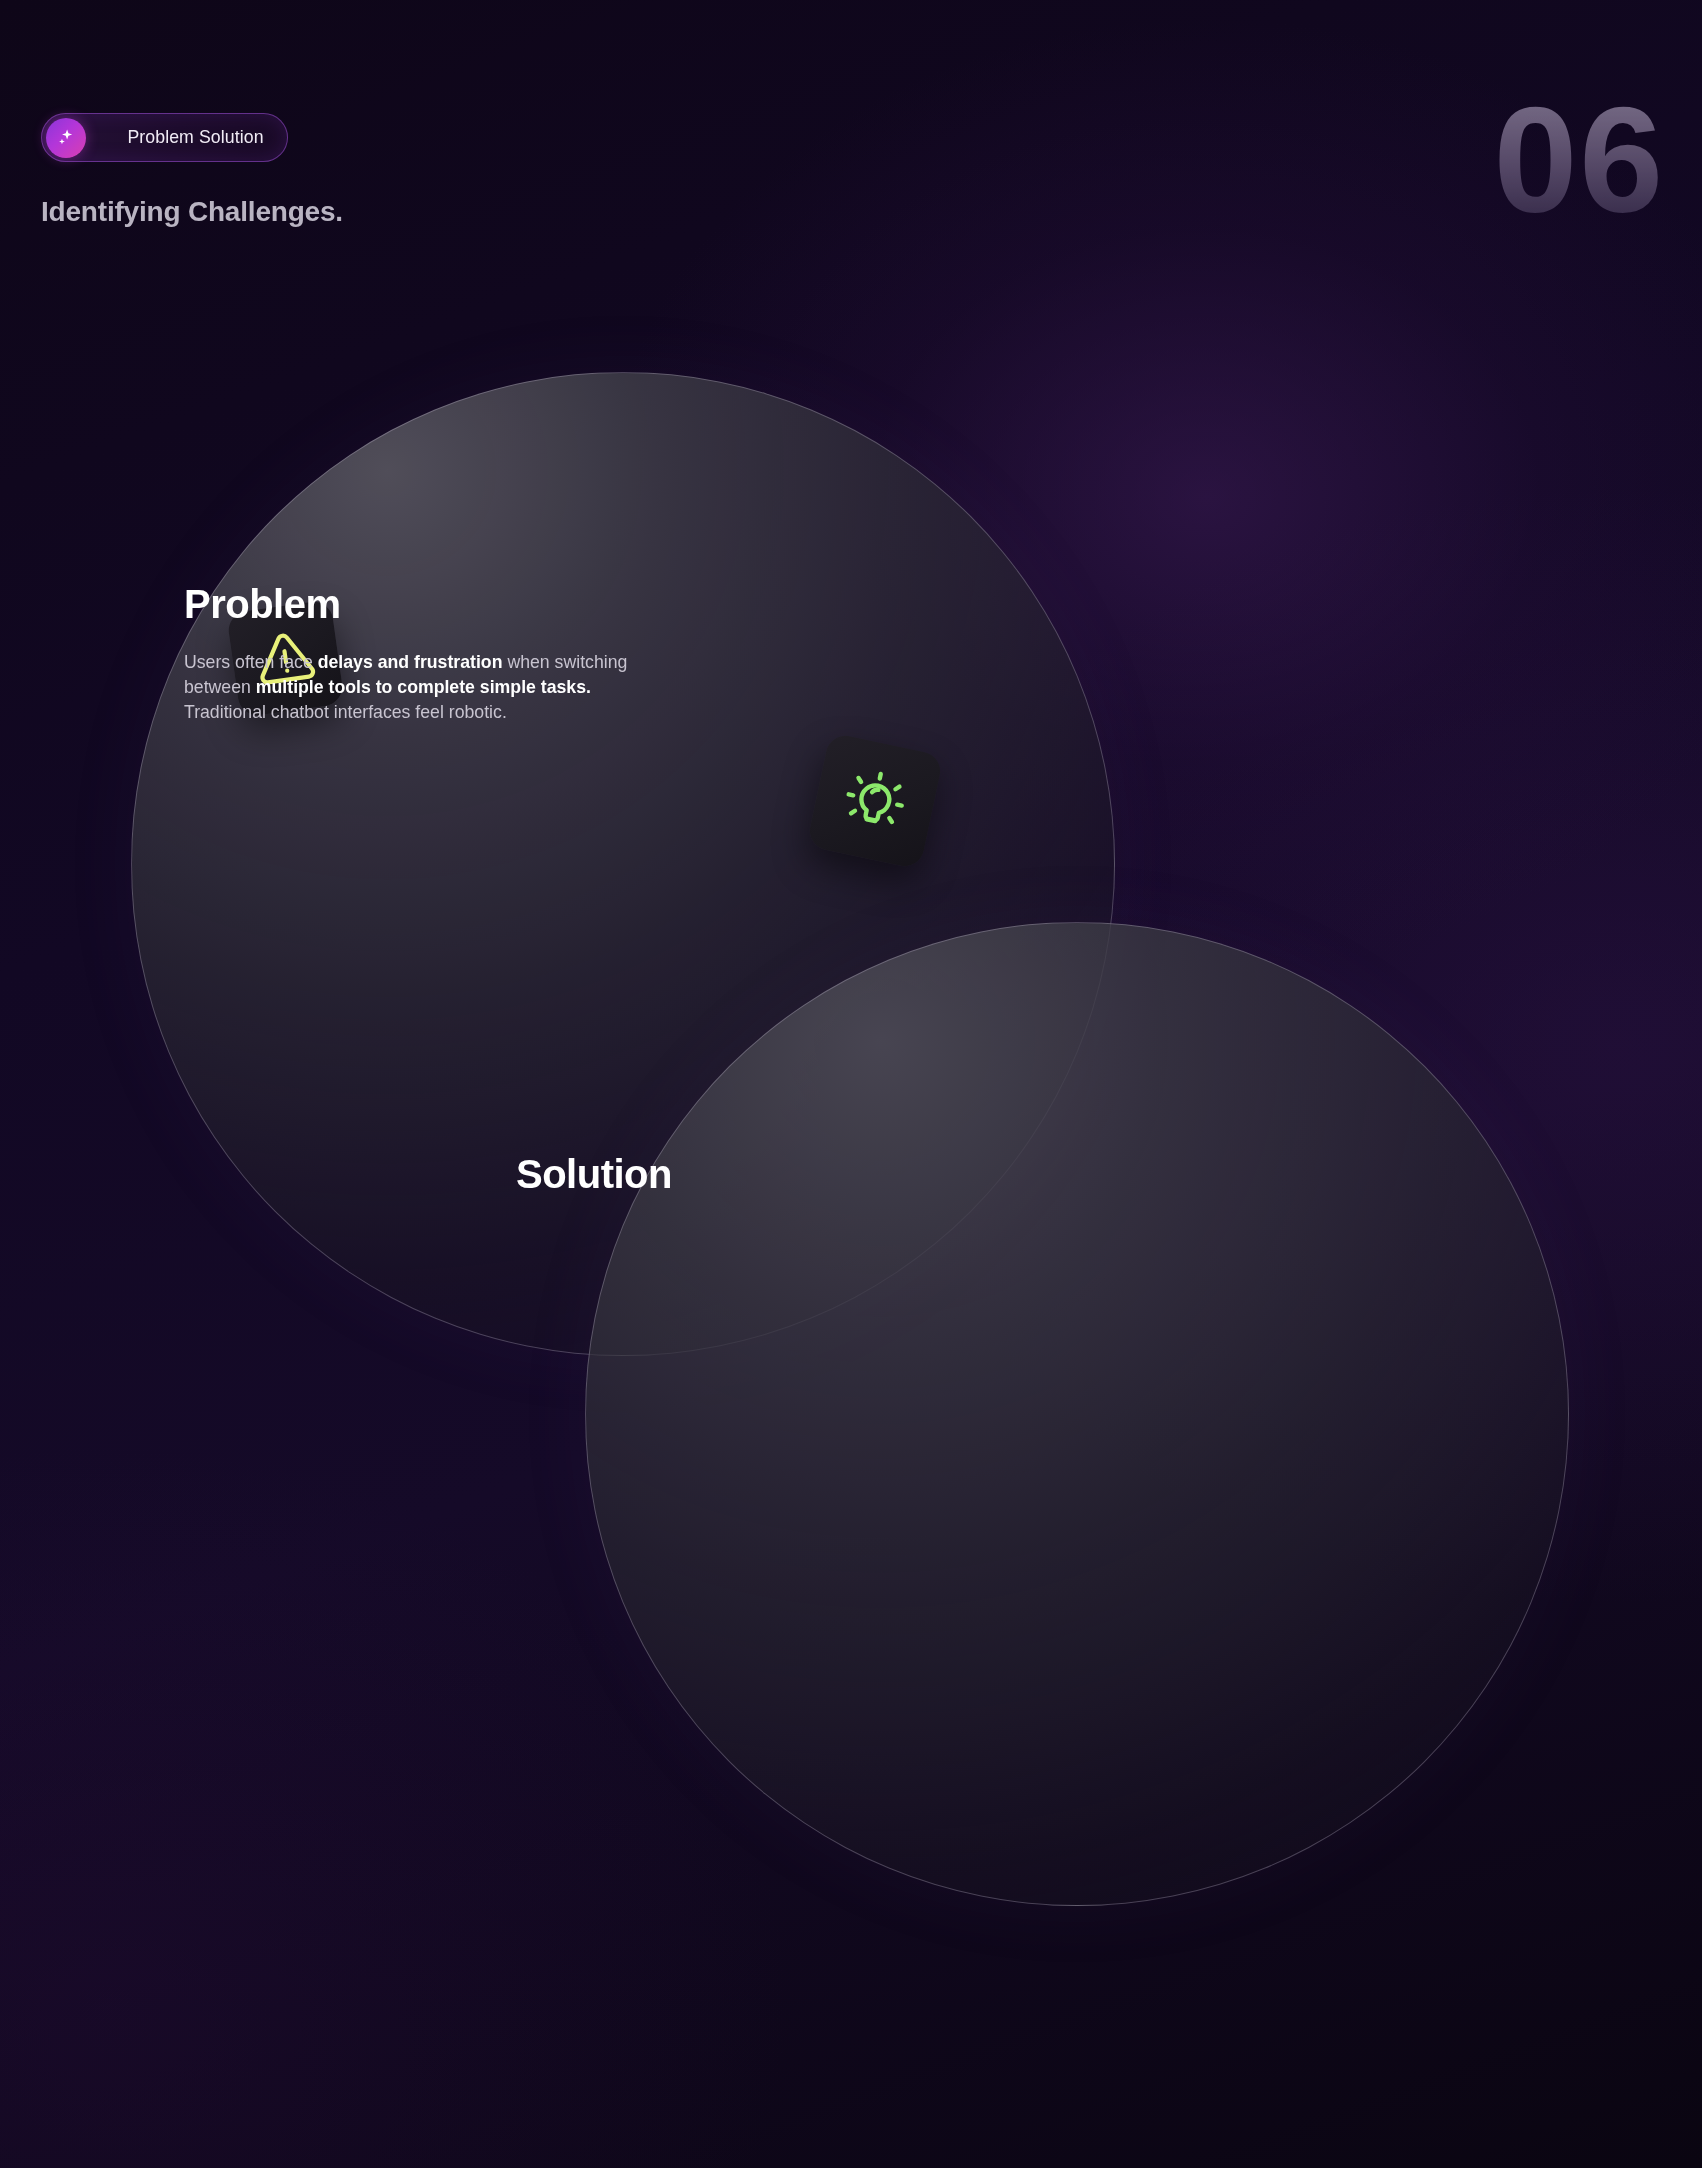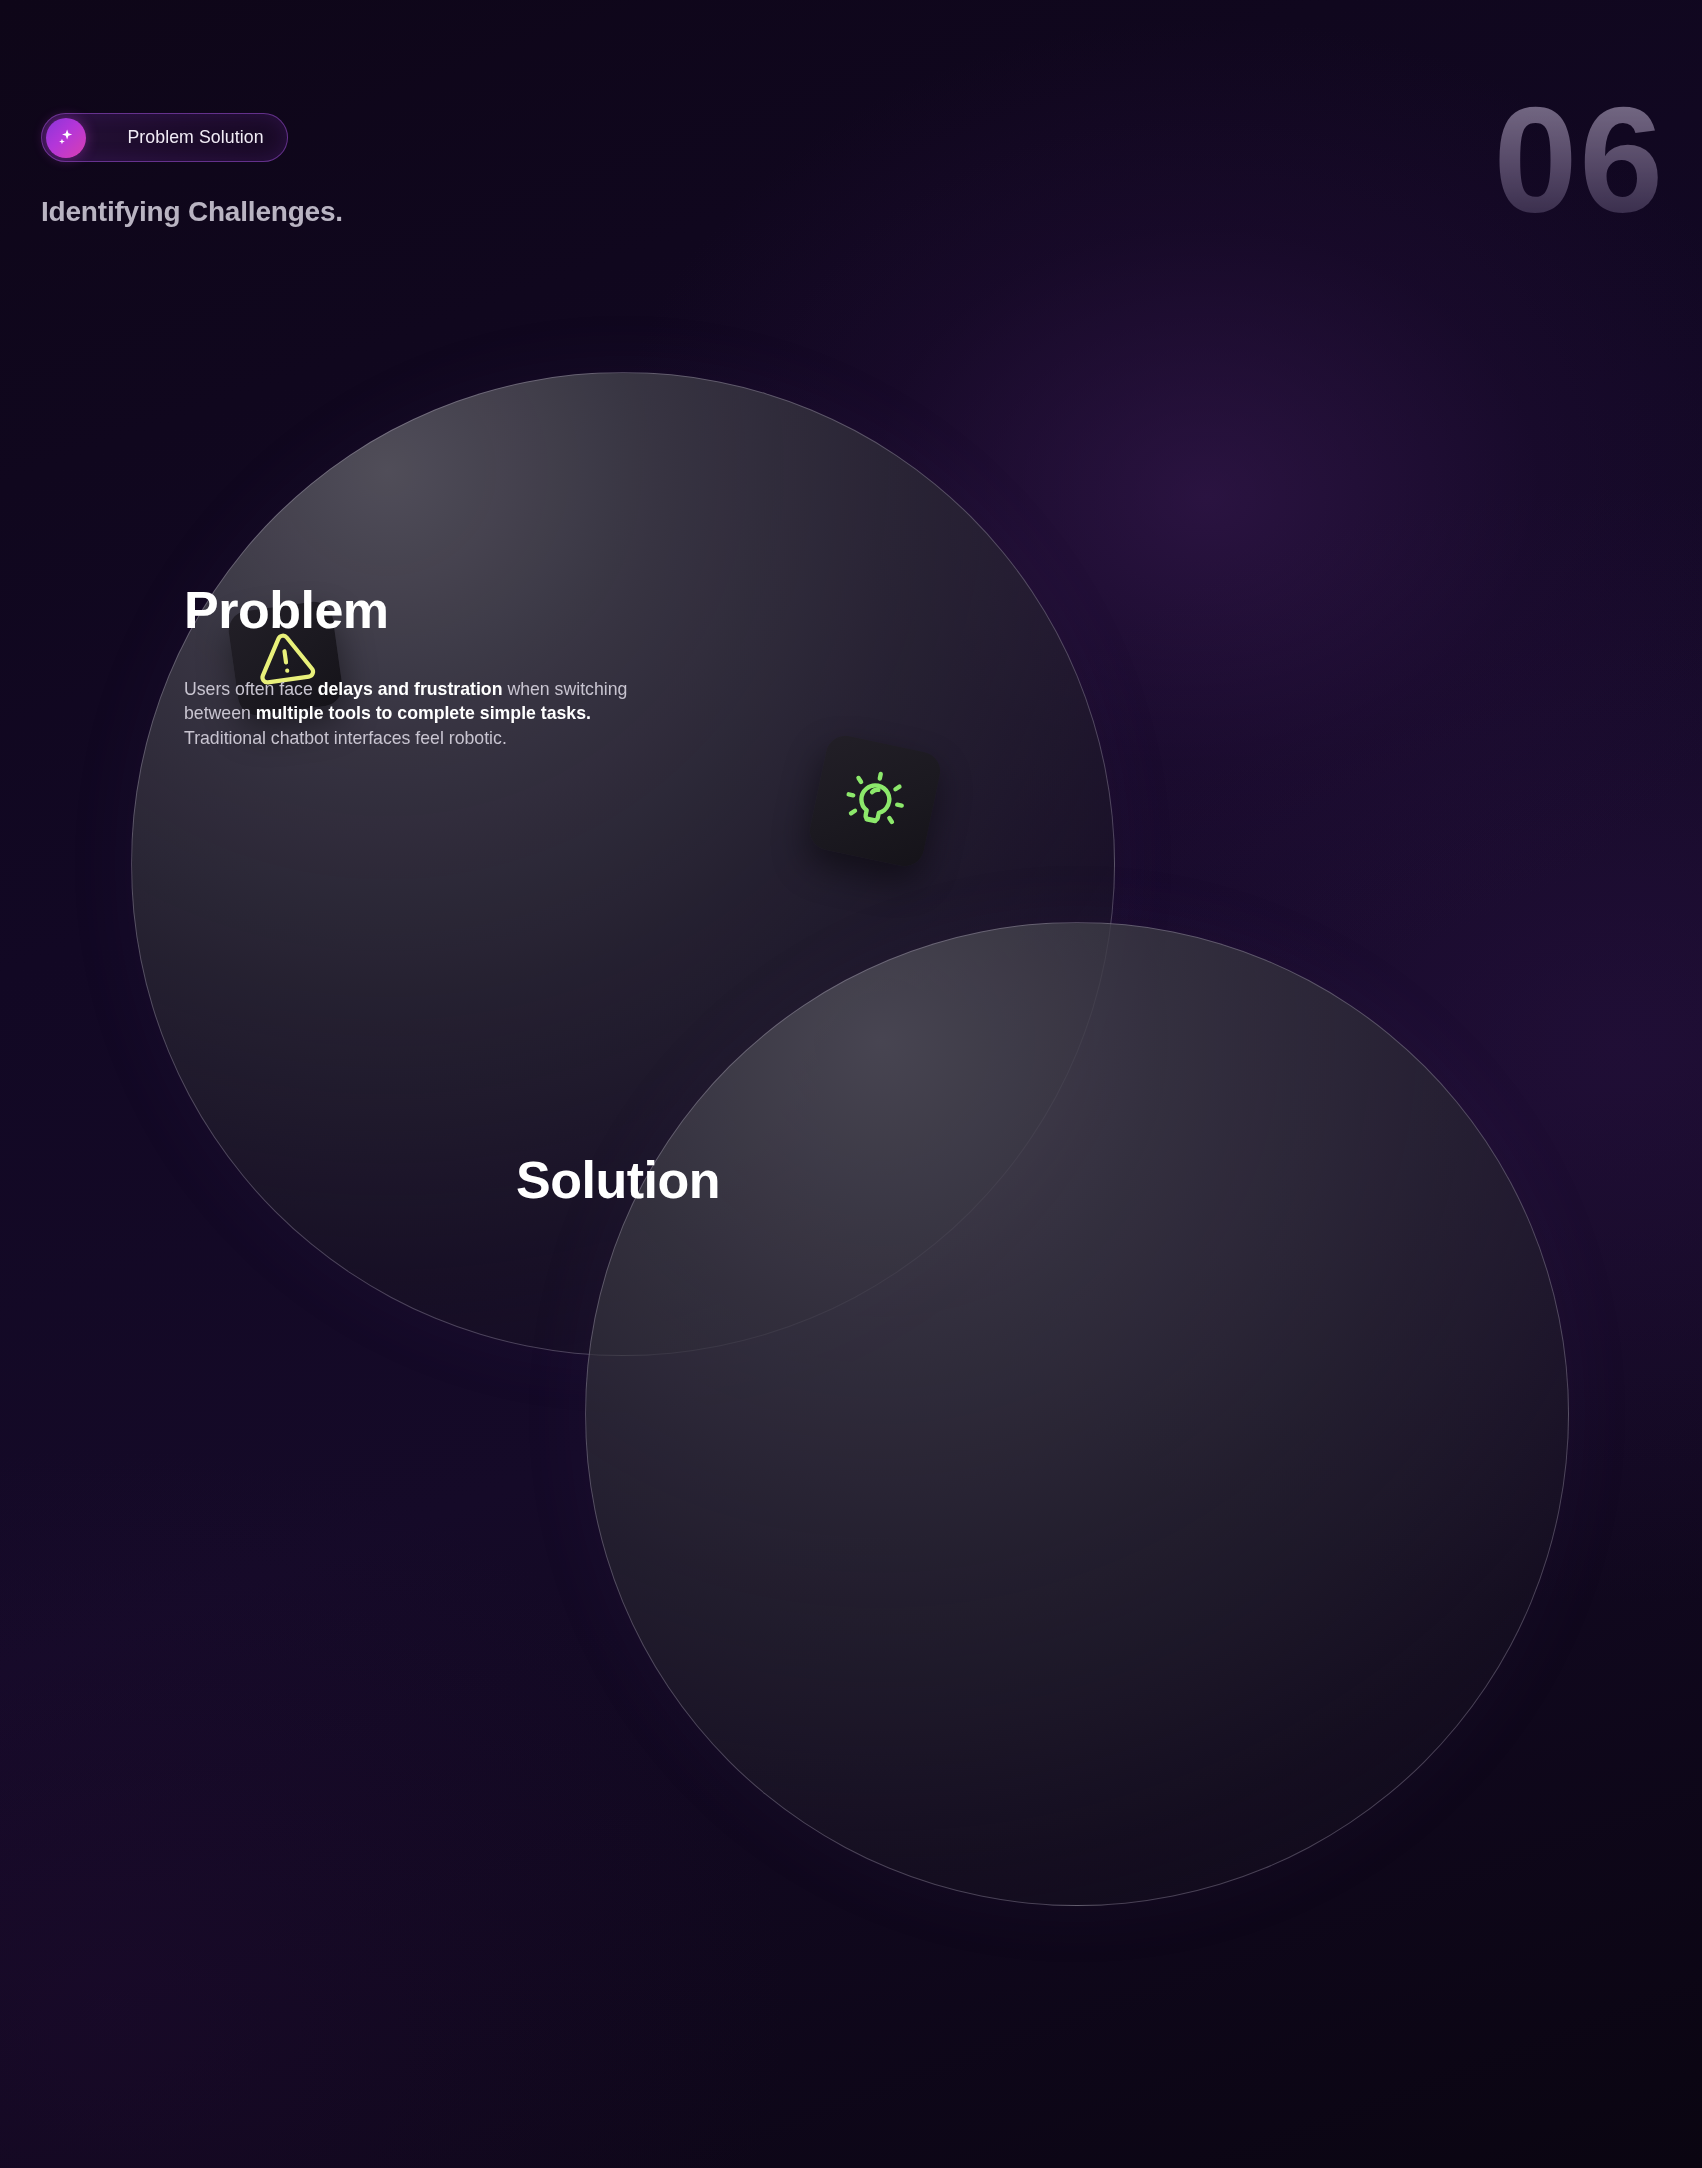--- a/index.html
+++ b/index.html
@@ -93,25 +93,25 @@
     mask-image:radial-gradient(circle 492px at -454px -550px, #000 0 492px, transparent 493px);
     pointer-events:none;
   }
 
   
   .block{ position:absolute; }
   #block-problem{ left:184px; top:583px; width:479px; }
   #block-solution{ left:516px; top:1153px; width:417px; }
 
   .block-title{
-    font-size:52px; font-weight:700; color:#ffffff;
+    font-size:40px; font-weight:700; color:#ffffff;
     letter-spacing:-0.5px; line-height:1.05;
   }
   .block-body{
-    margin-top:39px;
+    margin-top:25px;
     font-size:17.7px; line-height:1.40;
     color:#c8c4d0; font-weight:400;
   }
   .block-body b{ color:#ffffff; font-weight:700; }
   #block-solution .block-body{ margin-top:34px; line-height:1.42; }
 
   
   .icon-tile{
     position:absolute;
     border-radius:19.5px;

